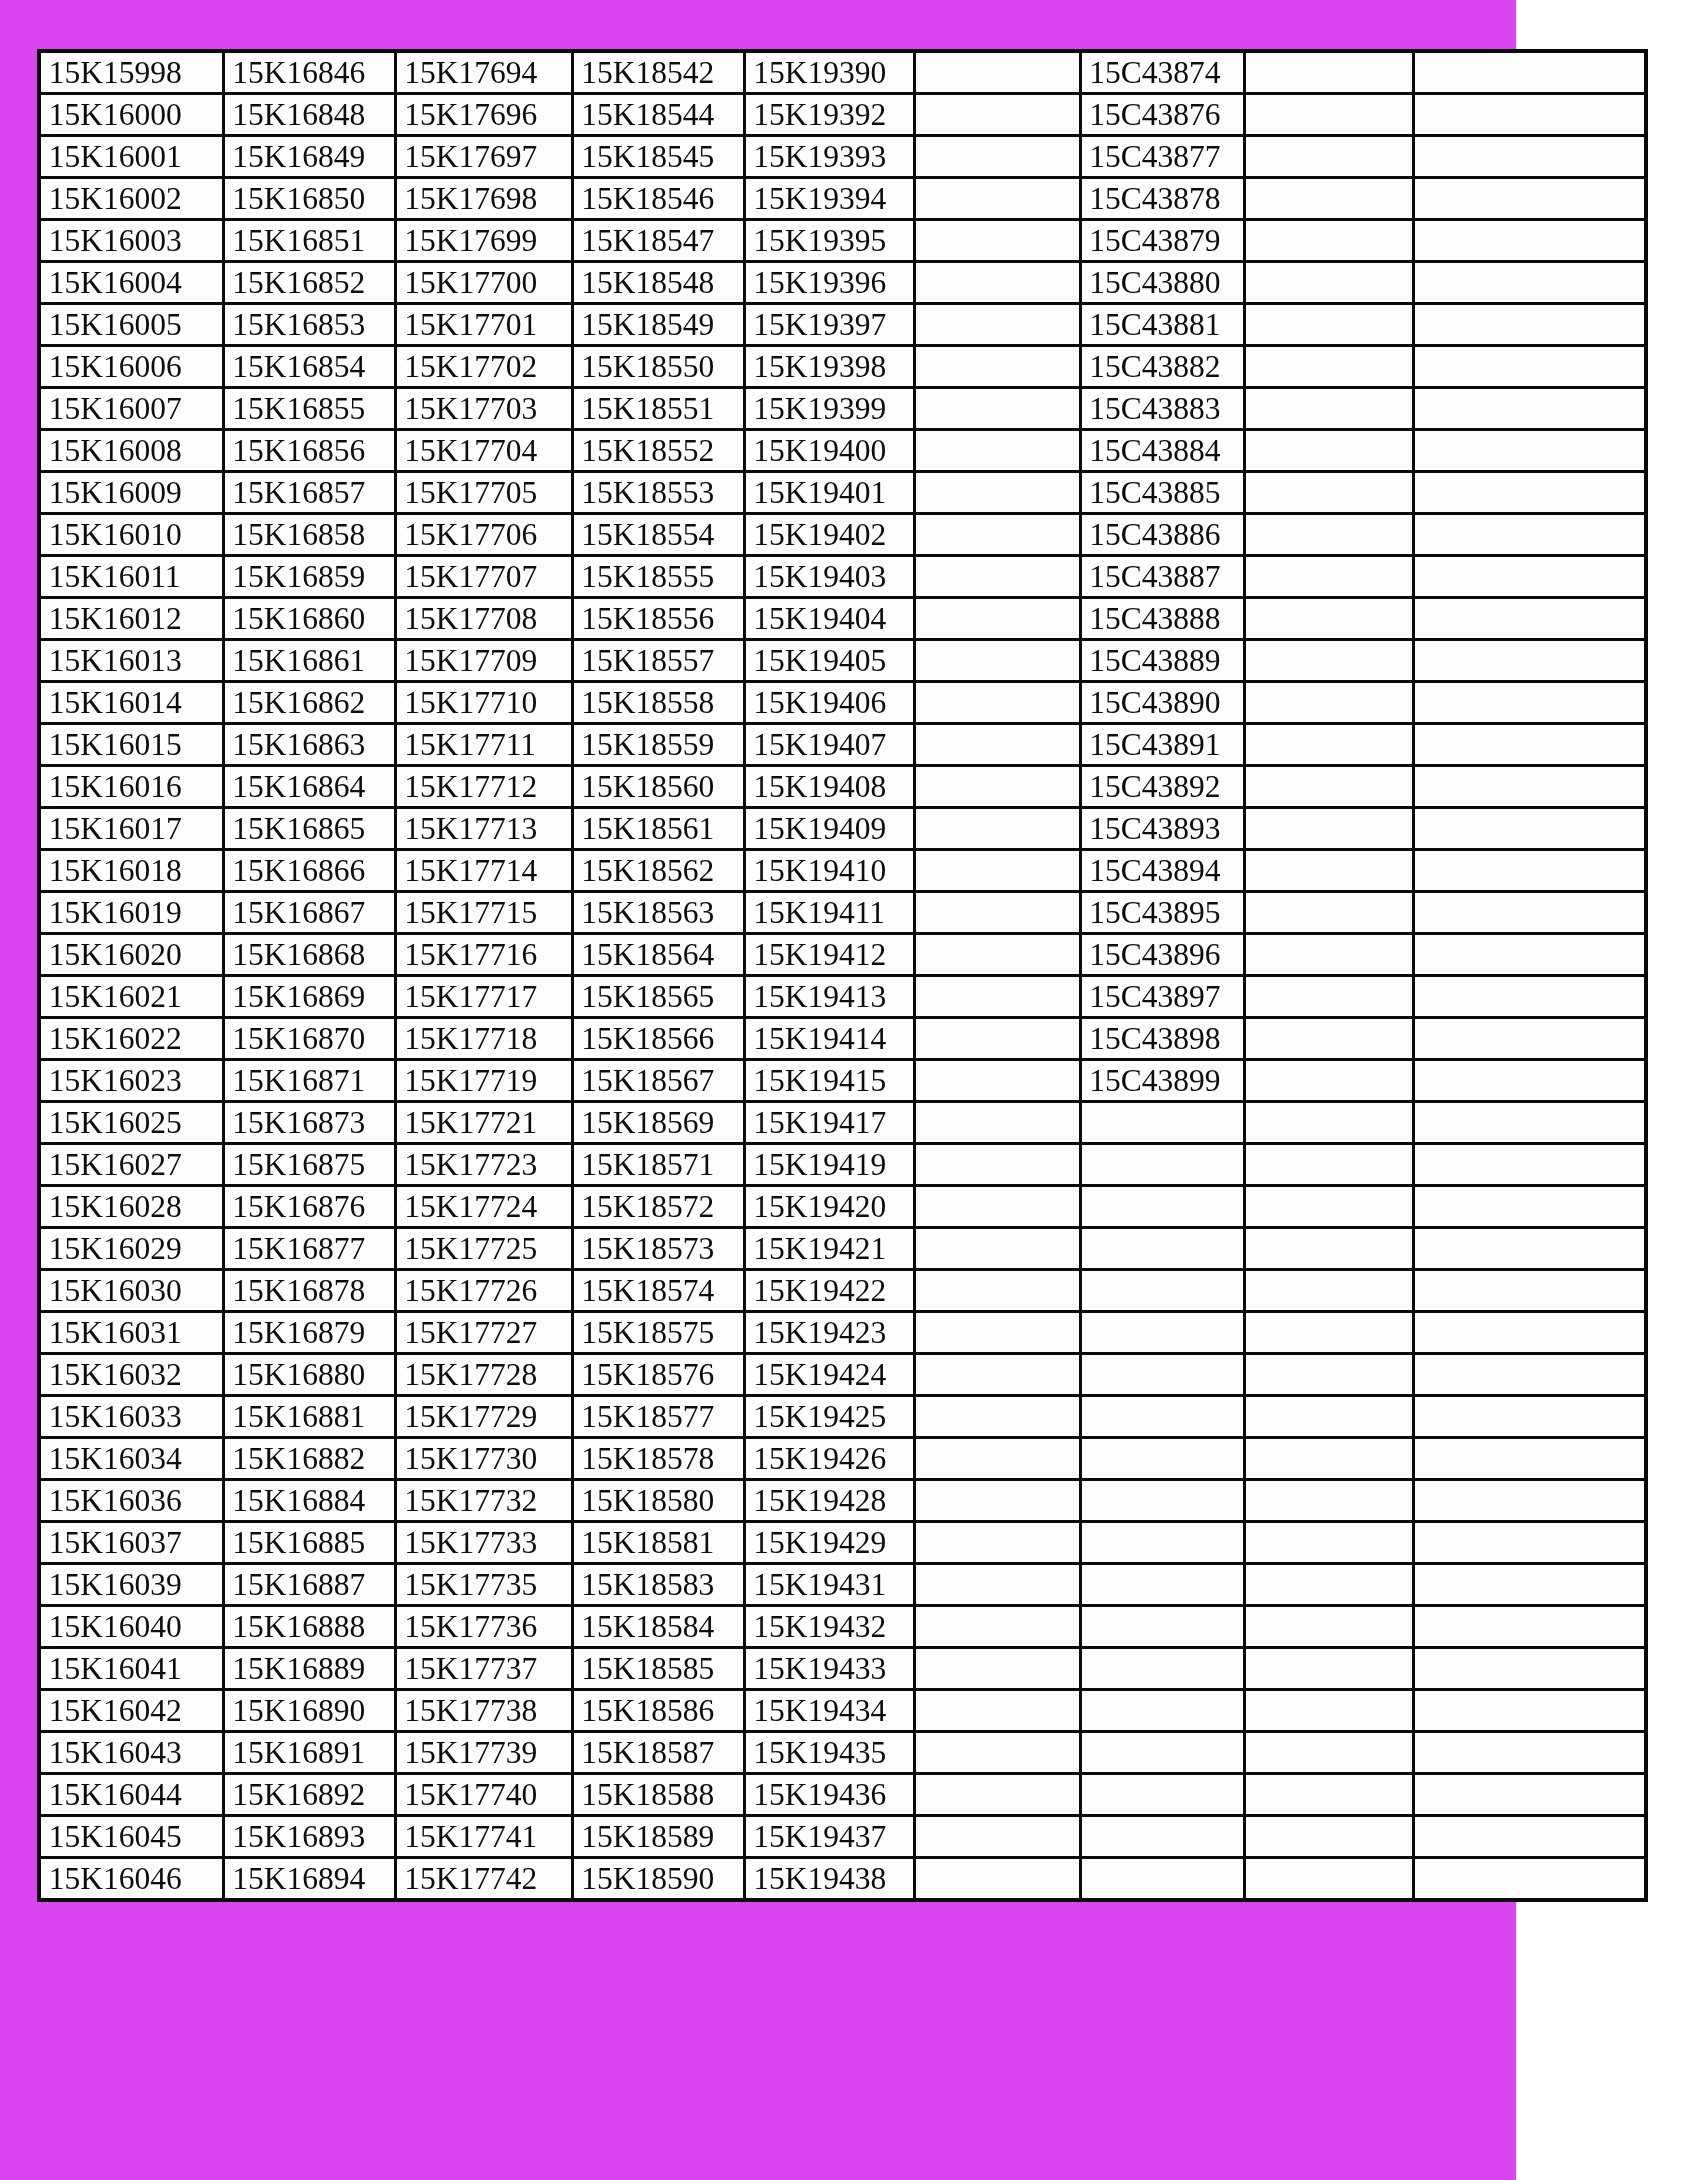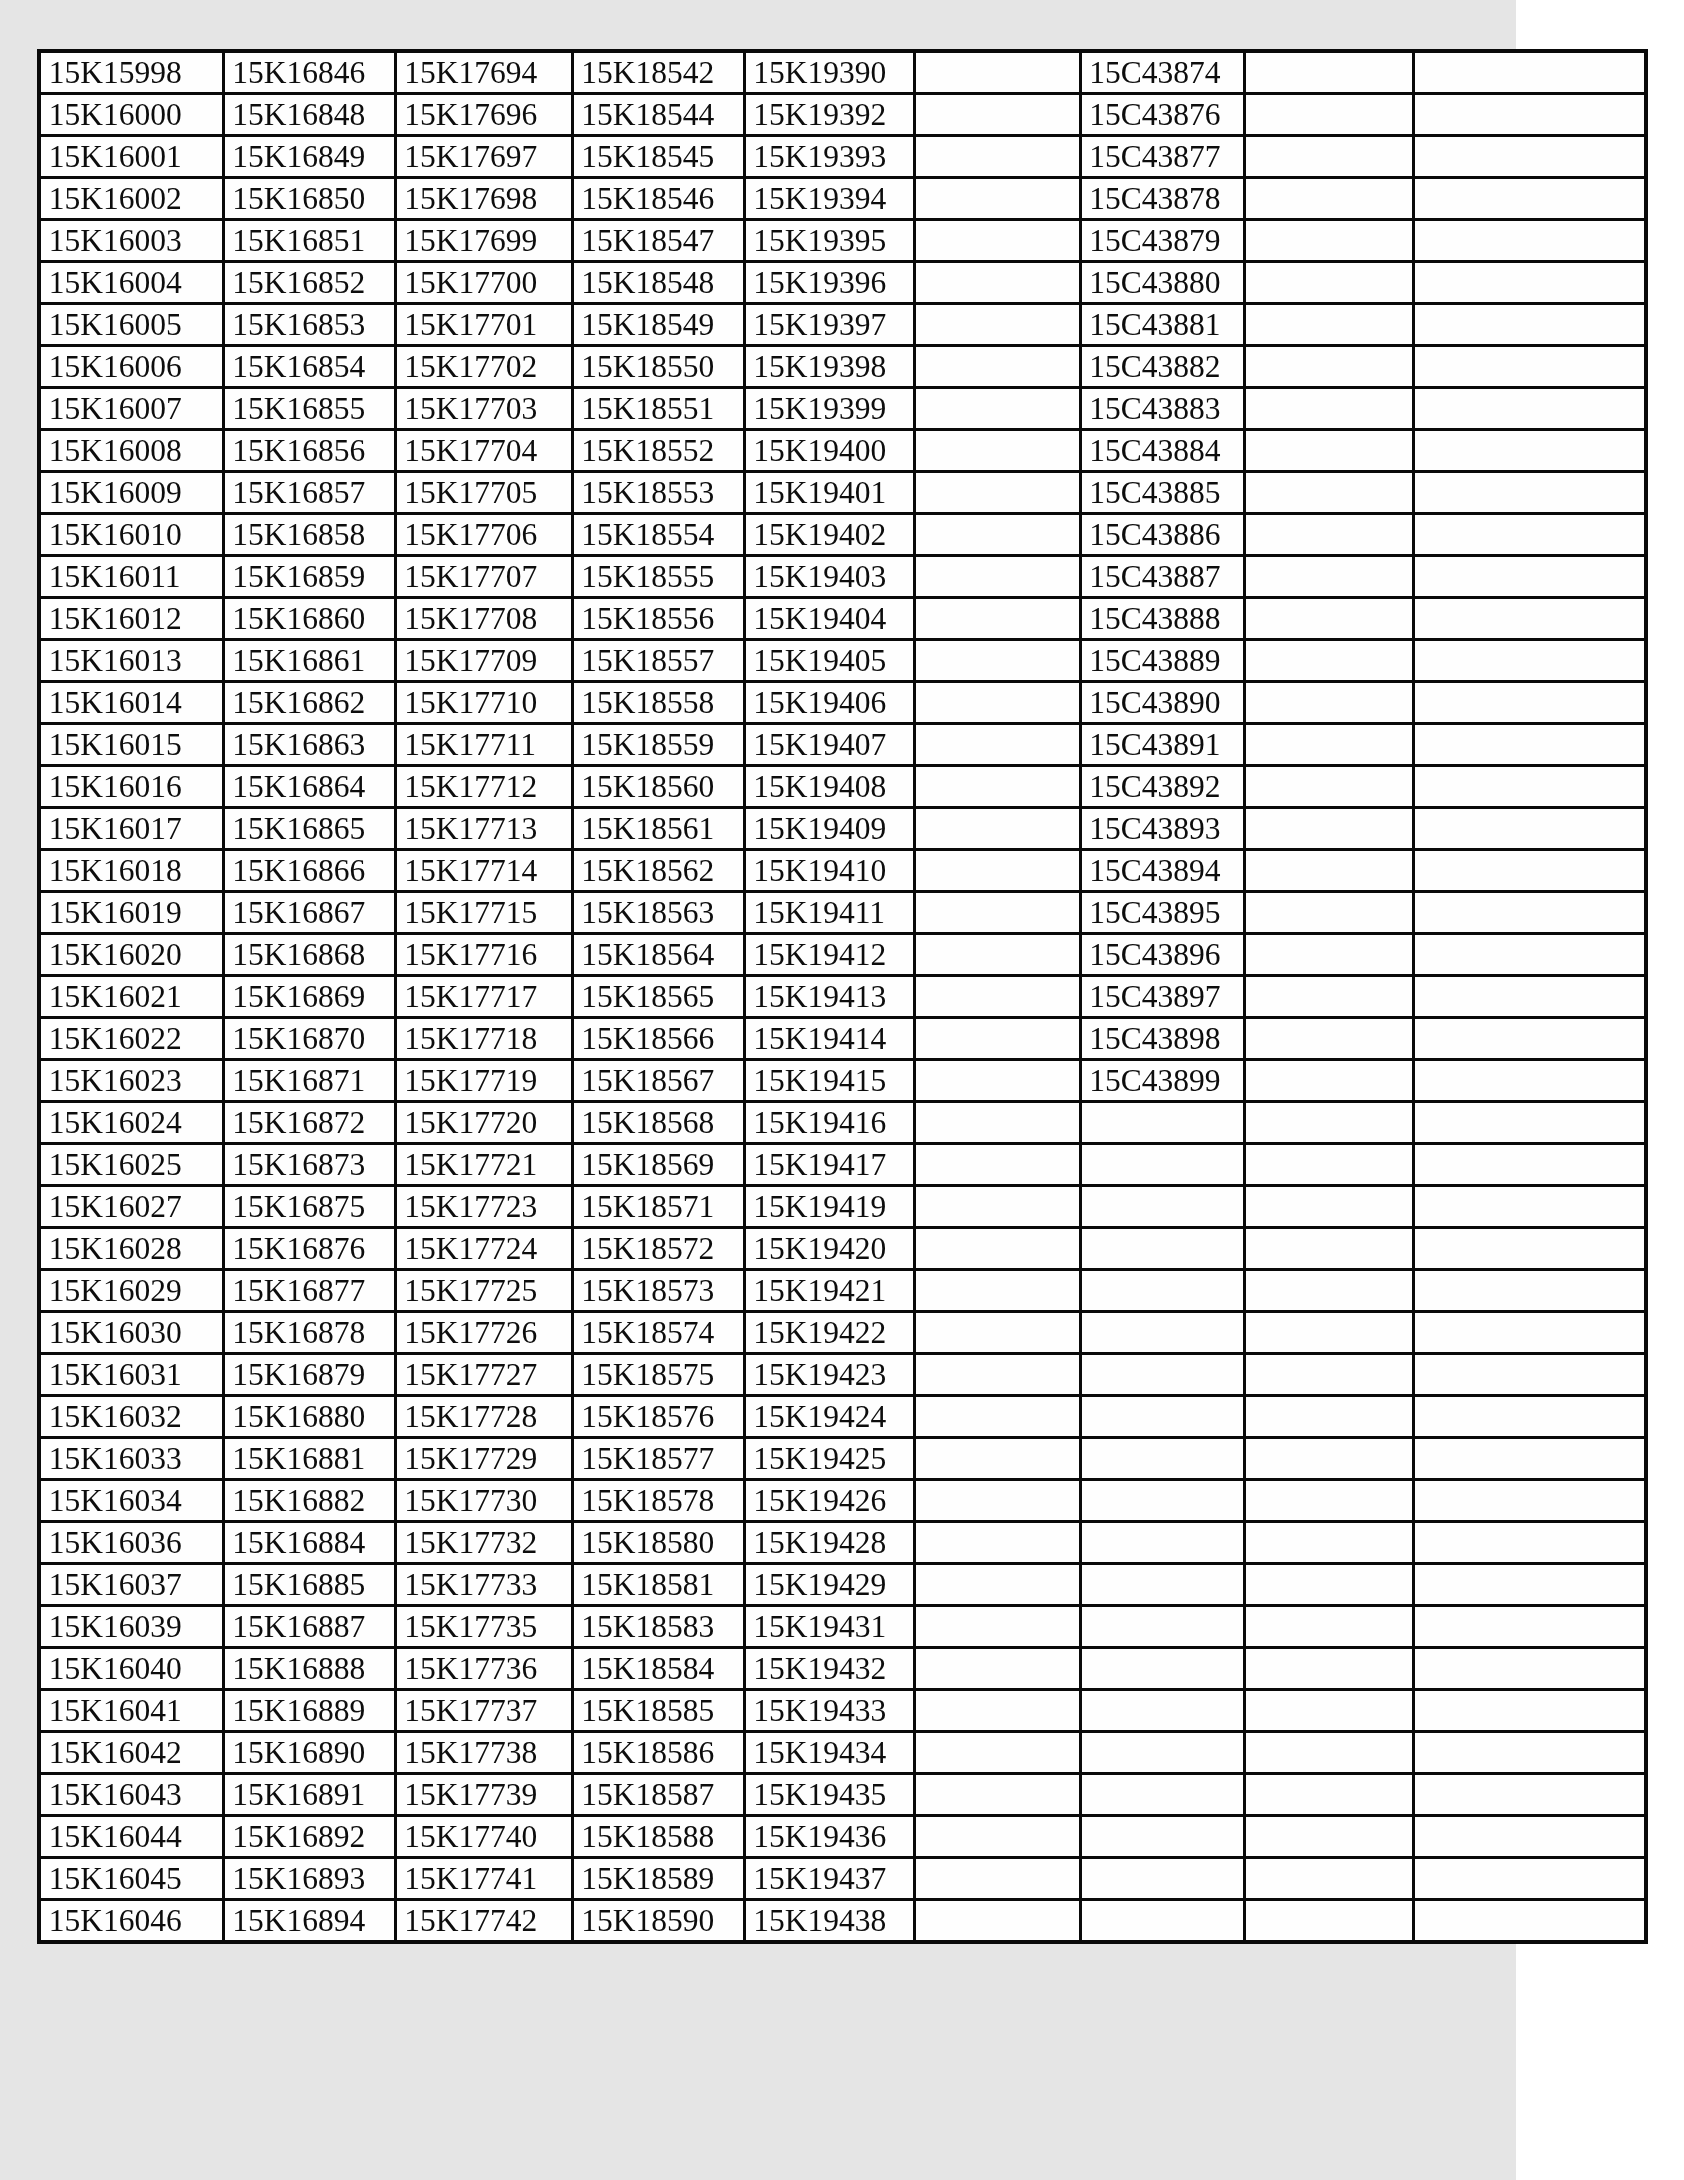--- a/index.html
+++ b/index.html
@@ -12,21 +12,21 @@
     height: 2181px;
     position: relative;
     font-family: "Liberation Serif", serif;
     color: #0d0d0d;
   }
   .page {
     position: absolute;
     left: 0; top: 0;
     width: 1516px;
     height: 2181px;
-    background: #e5e5e5;
+    background: #d946ef;
   }
   table.serials {
     position: absolute;
     left: 37px;
     top: 49px;
     border-collapse: collapse;
     table-layout: fixed;
     width: 1606px;
     border: 4.3px solid #0a0a0a;
   }
@@ -339,31 +339,20 @@
           <td>15K16871</td>
           <td>15K17719</td>
           <td>15K18567</td>
           <td>15K19415</td>
           <td></td>
           <td>15C43899</td>
           <td></td>
           <td></td>
         </tr>
         <tr>
-          <td>15K16024</td>
-          <td>15K16872</td>
-          <td>15K17720</td>
-          <td>15K18568</td>
-          <td>15K19416</td>
-          <td></td>
-          <td></td>
-          <td></td>
-          <td></td>
-        </tr>
-        <tr>
           <td>15K16025</td>
           <td>15K16873</td>
           <td>15K17721</td>
           <td>15K18569</td>
           <td>15K19417</td>
           <td></td>
           <td></td>
           <td></td>
           <td></td>
         </tr>

